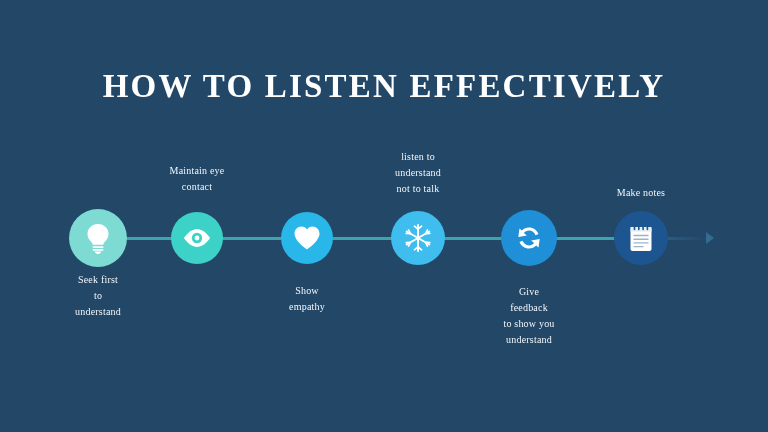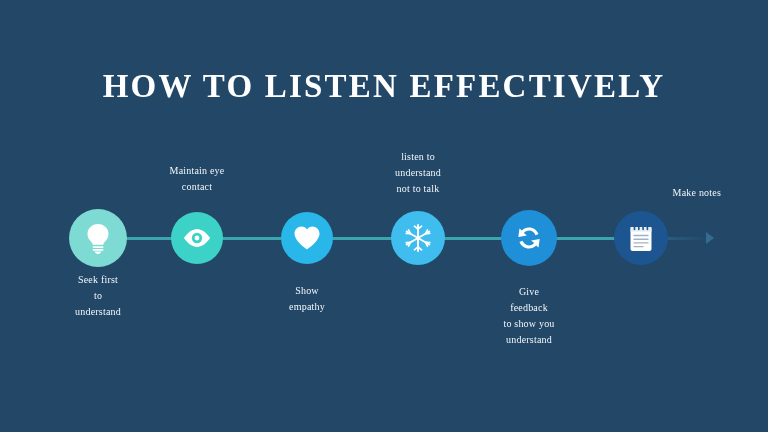--- a/index.html
+++ b/index.html
@@ -203,21 +203,21 @@
           </g>
           <g stroke="#9db4c7" stroke-width="1.4" stroke-linecap="round">
             <line x1="6" y1="12.5" x2="20" y2="12.5"></line>
             <line x1="6" y1="16.2" x2="20" y2="16.2"></line>
             <line x1="6" y1="19.9" x2="20" y2="19.9"></line>
             <line x1="6" y1="23.6" x2="15" y2="23.6"></line>
           </g>
         </svg>
       </span>
     </div>
-    <div class="step-label label-above" style="top:185px;text-align:right;">Make notes</div>
+    <div class="step-label label-above" style="top:185px;">Make notes</div>
   </div>
 
   <div id="footer">
 
     
     
 
     
     
 

